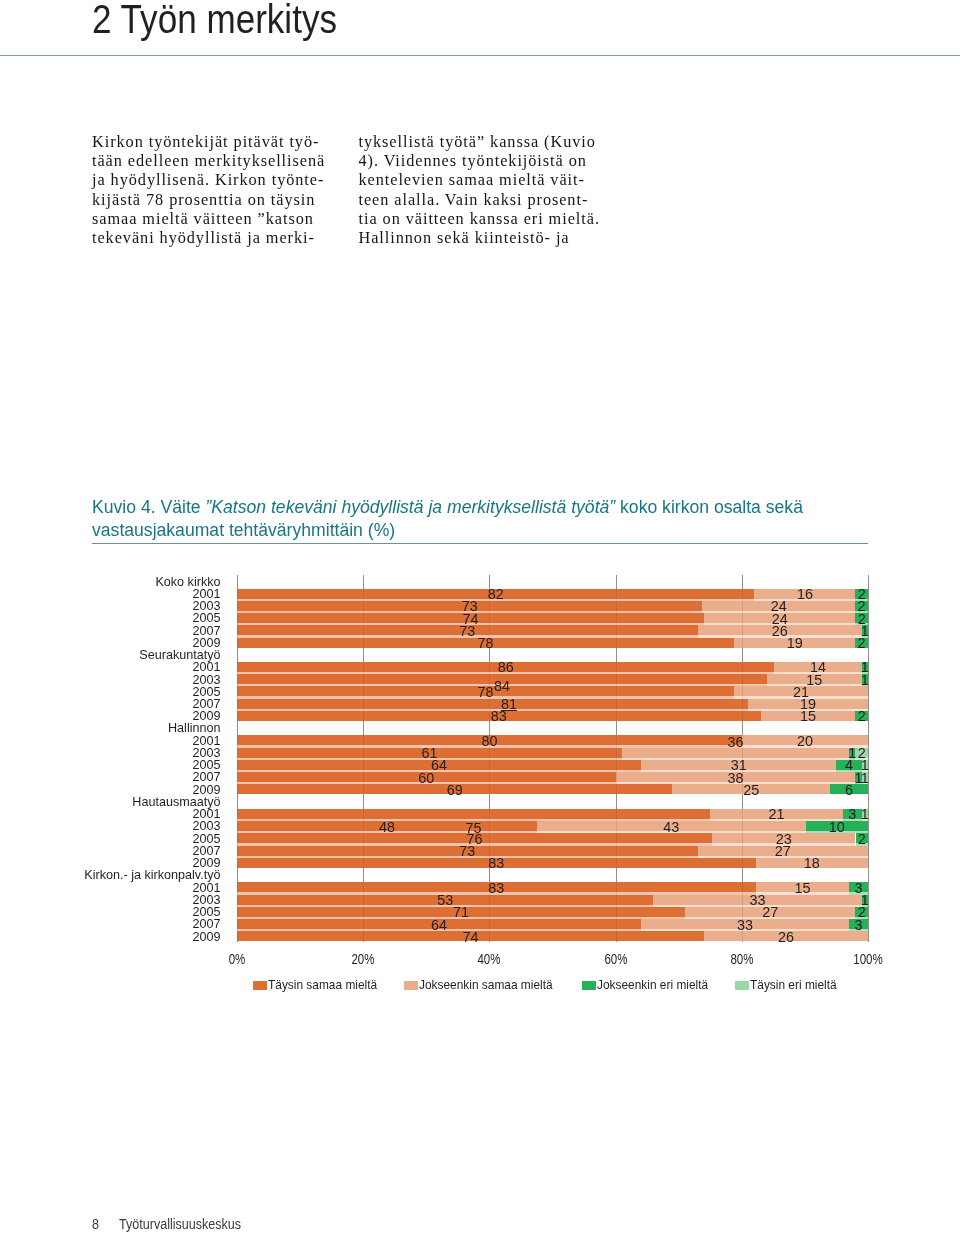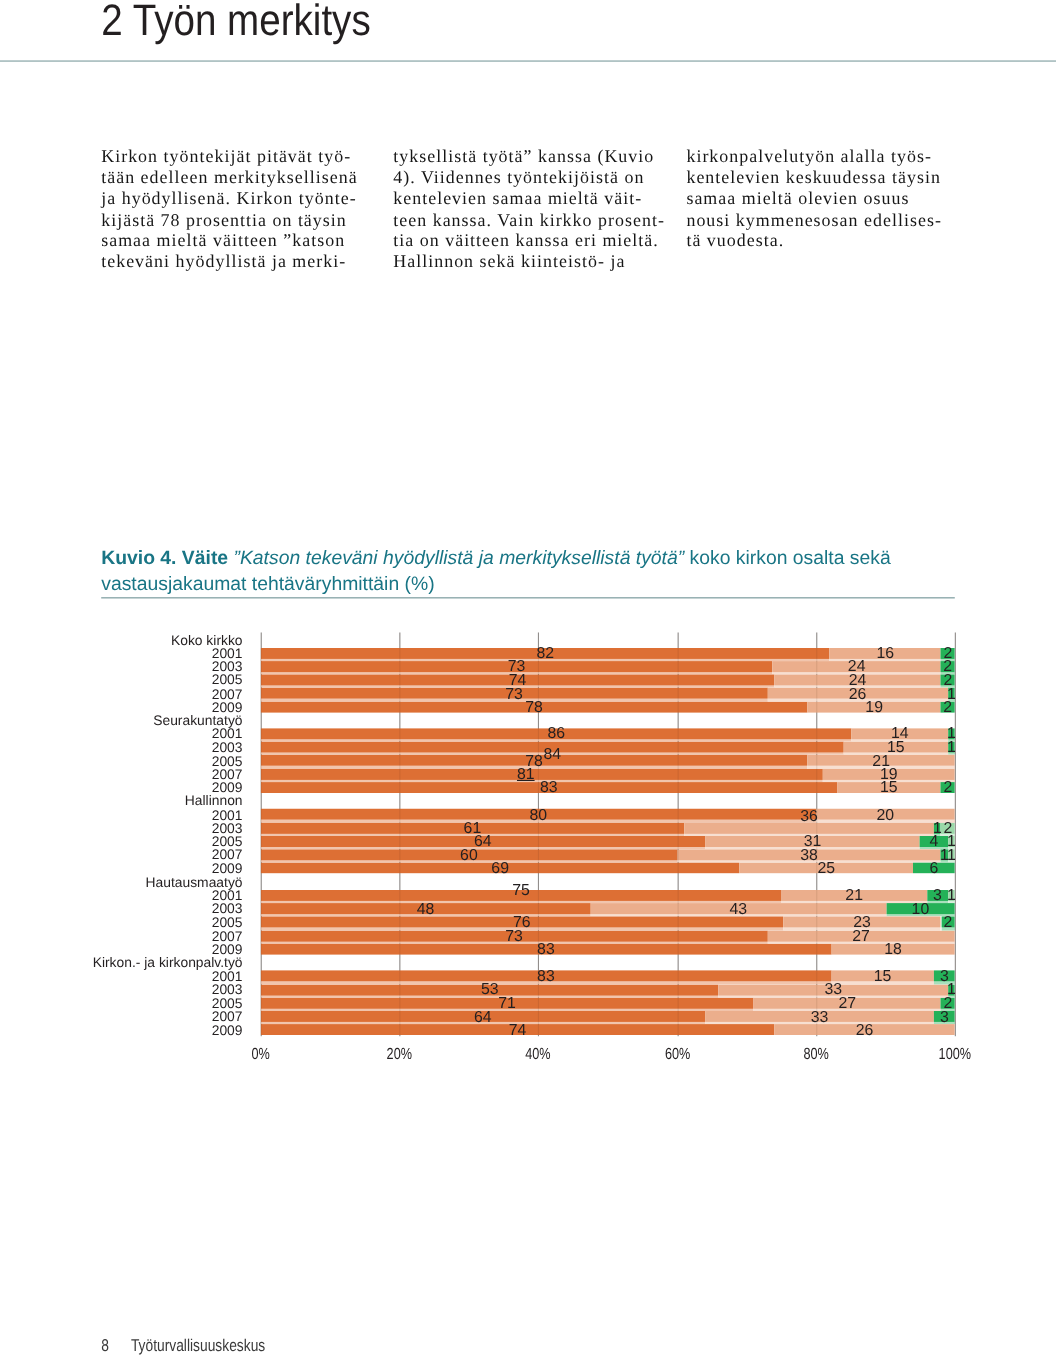--- a/index.html
+++ b/index.html
@@ -19,21 +19,21 @@
   #body-columns{position:absolute;left:92px;top:131.8px;width:776px;
                 display:flex;gap:0;}
   .bodycol{font-family:"Liberation Serif",serif;font-size:16.3px;line-height:19.3px;color:#161616;
            text-align:left;width:245px;}
   .bodycol + .bodycol{margin-left:21.5px;}
   .bline{white-space:pre;letter-spacing:0.93px;}
 
   
   #fig-caption{position:absolute;left:92px;top:496px;width:760px;font-size:17.6px;line-height:23px;
                color:#197585;font-family:"Liberation Sans",sans-serif;}
-  #fig-caption .b{font-weight:bold;}
+  #fig-caption .b{font-weight:normal;}
   #fig-caption .i{font-style:italic;}
   #caption-rule{position:absolute;left:92px;top:542.8px;width:776px;height:1.2px;background:#6e9294;}
 
   
   #chart{position:absolute;left:0;top:0;width:960px;height:1000px;}
   .plot{position:absolute;left:237px;top:576px;width:631px;height:365px;}
   .gridline{position:absolute;top:0;width:1px;height:365px;background:#9b9b9b;}
   .gridline.over{background:rgba(70,40,20,0.11);}
   .rowlabel{position:absolute;right:0;font-size:12.6px;line-height:12.24px;color:#231f20;text-align:right;white-space:nowrap;}
   .bar{position:absolute;height:9.4px;overflow:hidden;}
@@ -74,30 +74,23 @@
         <div class="bline">tään edelleen merkityksellisenä</div>
         <div class="bline">ja hyödyllisenä. Kirkon työnte-</div>
         <div class="bline">kijästä 78 prosenttia on täysin</div>
         <div class="bline">samaa mieltä väitteen ”katson</div>
         <div class="bline">tekeväni hyödyllistä ja merki-</div>
       </div>
     <div class="bodycol">
         <div class="bline">tyksellistä työtä” kanssa (Kuvio</div>
         <div class="bline">4). Viidennes työntekijöistä on</div>
         <div class="bline">kentelevien samaa mieltä väit-</div>
-        <div class="bline">teen kanssa. Vain kirkko prosent-</div>
+        <div class="bline">teen alalla. Vain kaksi prosent-</div>
         <div class="bline">tia on väitteen kanssa eri mieltä.</div>
         <div class="bline">Hallinnon sekä kiinteistö- ja</div>
-      </div>
-    <div class="bodycol">
-        <div class="bline">kirkonpalvelutyön alalla työs-</div>
-        <div class="bline">kentelevien keskuudessa täysin</div>
-        <div class="bline">samaa mieltä olevien osuus</div>
-        <div class="bline">nousi kymmenesosan edellises-</div>
-        <div class="bline">tä vuodesta.</div>
       </div>
   </div>
 
   <div id="fig-caption"><span class="b">Kuvio 4. Väite </span><span class="i">”Katson tekeväni hyödyllistä ja merkityksellistä työtä”</span><span> koko kirkon osalta sekä vastausjakaumat tehtäväryhmittäin (%)</span></div>
   <div id="caption-rule"></div>
 
   <div id="chart">
       <div class="plot" style="left: 237px; top: 575.2px; width: 631px; height: 367.2px;">
         <div class="gridline" style="left: 0px; height: 367.2px;"></div>
         <div class="gridline" style="left: 126.2px; height: 367.2px;"></div>
@@ -282,21 +275,21 @@
       <div class="vlab" style="left: 788.02px; width: 60px; top: 661.48px;">14</div>
       <div class="vlab" style="left: 834.876px; width: 60px; top: 661.48px;">1</div>
       <div class="rowlabel" style="top: 673.52px; right: 739.5px;">2003</div>
       <div class="vlab" style="left: 472.02px; width: 60px; top: 680px;">84</div>
       <div class="vlab" style="left: 784.365px; width: 60px; top: 673.72px;">15</div>
       <div class="vlab" style="left: 834.845px; width: 60px; top: 673.72px;">1</div>
       <div class="rowlabel" style="top: 685.76px; right: 739.5px;">2005</div>
       <div class="vlab" style="left: 455.576px; width: 60px; top: 685.96px;">78</div>
       <div class="vlab" style="left: 771.076px; width: 60px; top: 685.96px;">21</div>
       <div class="rowlabel" style="top: 698px; right: 739.5px;">2007</div>
-      <div class="vlab" style="left: 448px; width: 60px; top: 698.2px; text-decoration: underline;">81</div>
+      <div class="vlab" style="left: 479px; width: 60px; top: 698.2px; text-decoration: underline;">81</div>
       <div class="vlab" style="left: 778.055px; width: 60px; top: 698.2px;">19</div>
       <div class="rowlabel" style="top: 710.24px; right: 739.5px;">2009</div>
       <div class="vlab" style="left: 468.865px; width: 60px; top: 710.44px;">83</div>
       <div class="vlab" style="left: 778.055px; width: 60px; top: 710.44px;">15</div>
       <div class="vlab" style="left: 831.69px; width: 60px; top: 710.44px;">2</div>
       <div class="rowlabel" style="top: 722.48px; right: 739.5px;">Hallinnon</div>
       <div class="rowlabel" style="top: 734.72px; right: 739.5px;">2001</div>
       <div class="vlab" style="left: 459.4px; width: 60px; top: 734.92px;">80</div>
       <div class="vlab" style="left: 774.9px; width: 60px; top: 734.92px;">20</div>
       <div class="rowlabel" style="top: 746.96px; right: 739.5px;">2003</div>
@@ -313,21 +306,21 @@
       <div class="vlab" style="left: 396.3px; width: 60px; top: 771.64px;">60</div>
       <div class="vlab" style="left: 705.49px; width: 60px; top: 771.64px;">38</div>
       <div class="vlab" style="left: 828.535px; width: 60px; top: 771.64px;">1</div>
       <div class="vlab" style="left: 834.845px; width: 60px; top: 771.64px;">1</div>
       <div class="rowlabel" style="top: 783.68px; right: 739.5px;">2009</div>
       <div class="vlab" style="left: 424.695px; width: 60px; top: 783.88px;">69</div>
       <div class="vlab" style="left: 721.265px; width: 60px; top: 783.88px; text-align: center;">25</div>
       <div class="vlab" style="left: 819.07px; width: 60px; top: 783.88px;">6</div>
       <div class="rowlabel" style="top: 795.92px; right: 739.5px;">Hautausmaatyö</div>
       <div class="rowlabel" style="top: 808.16px; right: 739.5px;">2001</div>
-      <div class="vlab" style="left: 443.625px; width: 60px; top: 804px; text-align: center;">75</div>
+      <div class="vlab" style="left: 443.625px; width: 60px; top: 822px; text-align: center;">75</div>
       <div class="vlab" style="left: 746.505px; width: 60px; top: 808.36px;">21</div>
       <div class="vlab" style="left: 822.225px; width: 60px; top: 808.36px;">3</div>
       <div class="vlab" style="left: 834.845px; width: 60px; top: 808.36px;">1</div>
       <div class="rowlabel" style="top: 820.4px; right: 739.5px;">2003</div>
       <div class="vlab" style="left: 356.941px; width: 60px; top: 820.6px;">48</div>
       <div class="vlab" style="left: 641.203px; width: 60px; top: 820.6px;">43</div>
       <div class="vlab" style="left: 806.762px; width: 60px; top: 820.6px;">10</div>
       <div class="rowlabel" style="top: 832.64px; right: 739.5px;">2005</div>
       <div class="vlab" style="left: 444.406px; width: 60px; top: 832.84px;">76</div>
       <div class="vlab" style="left: 753.658px; width: 60px; top: 832.84px;">23</div>
@@ -360,17 +353,23 @@
       <div class="vlab" style="left: 755.97px; width: 60px; top: 930.76px;">26</div>
     </div>
   <div id="xlabels">
       <div class="xlab" style="left: 207px; width: 60px;">0%</div>
       <div class="xlab" style="left: 333.2px; width: 60px;">20%</div>
       <div class="xlab" style="left: 459.4px; width: 60px;">40%</div>
       <div class="xlab" style="left: 585.6px; width: 60px;">60%</div>
       <div class="xlab" style="left: 711.8px; width: 60px;">80%</div>
       <div class="xlab" style="left: 838px; width: 60px;">100%</div>
     </div>
+  <div id="legend">
+      <div class="legitem" style="left: 253.2px;"><span class="swatch" style="background: rgb(221, 111, 52);"></span><span class="tx">Täysin samaa mieltä</span></div>
+      <div class="legitem" style="left: 404.2px;"><span class="swatch" style="background: rgb(235, 174, 140);"></span><span class="tx">Jokseenkin samaa mieltä</span></div>
+      <div class="legitem" style="left: 582px;"><span class="swatch" style="background: rgb(36, 177, 88);"></span><span class="tx">Jokseenkin eri mieltä</span></div>
+      <div class="legitem" style="left: 735.2px;"><span class="swatch" style="background: rgb(155, 216, 168);"></span><span class="tx">Täysin eri mieltä</span></div>
+    </div>
 
   <div id="footer">
     <span class="pg">8</span><span>Työturvallisuuskeskus</span>
   </div>
 </div>
 
 </body></html>

